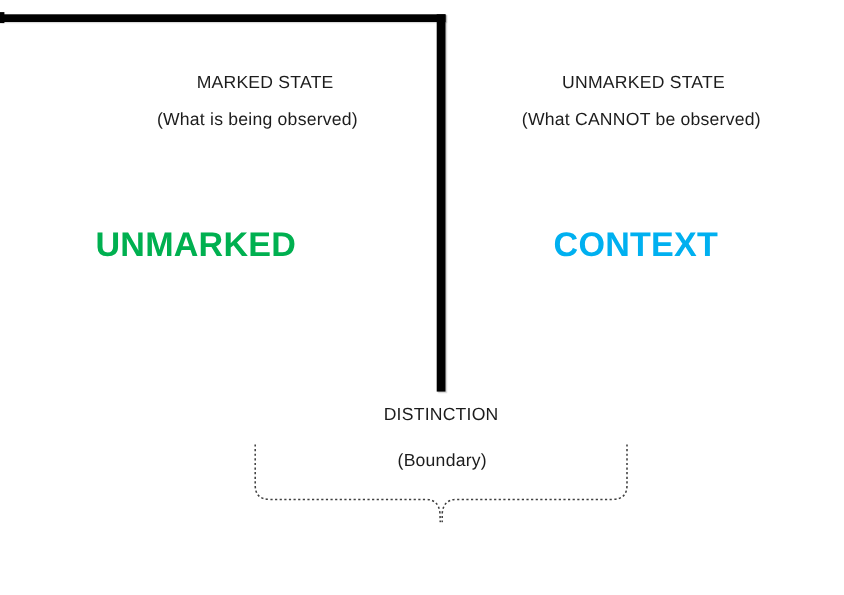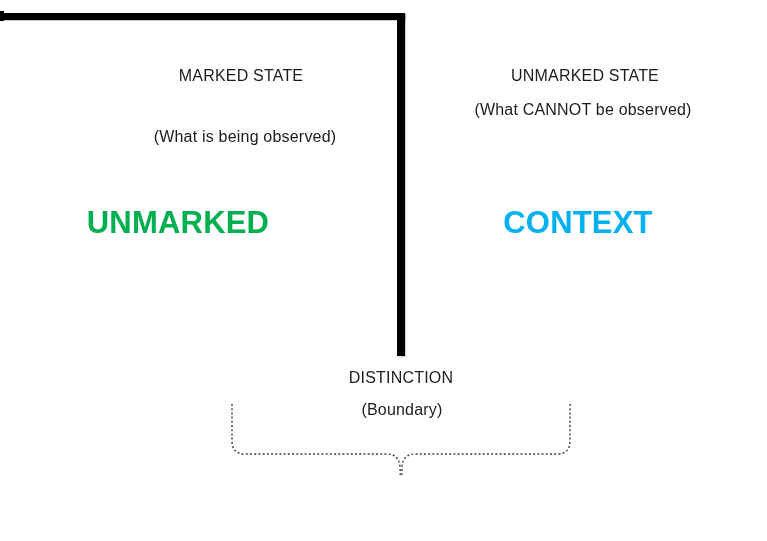--- a/index.html
+++ b/index.html
@@ -26,29 +26,29 @@
 </head>
 <body>
 
 <div class="canvas">
 
   <div class="mark-line mark-cap" style="background: rgb(0, 0, 0);"></div>
   <div class="mark-line mark-h" style="background: rgb(0, 0, 0);"></div>
   <div class="mark-line mark-v" style="background: rgb(0, 0, 0);"></div>
 
   <div class="abs centered label-sm" style="left:241px; top:68px;">MARKED STATE</div>
-  <div class="abs centered label-sm" style="left:245px; top:102px;margin-top:27px;">(What is being observed)</div>
+  <div class="abs centered label-sm" style="left:234px; top:102px;">(What is being observed)</div>
   <div class="abs centered keyword" style="left: 178px; top: 207px; color: rgb(0, 176, 80);">UNMARKED</div>
 
   <div class="abs centered label-sm" style="left:583px; top:102px;">(What CANNOT be observed)</div>
   <div class="abs centered label-sm" style="left:585px; top:68px;">UNMARKED STATE</div>
   <div class="abs centered keyword" style="left: 578px; top: 207px; color: rgb(0, 176, 240);">CONTEXT</div>
 
   <div class="abs centered label-sm" style="left:401px; top:370px;">DISTINCTION</div>
-  <div class="abs centered label-sm" style="left:402px; top:402px;">(Boundary)</div>
+  <div class="abs centered label-sm" style="left:402px; top:412px;">(Boundary)</div>
 
   <svg class="brace-svg" viewBox="0 0 767 541" aria-hidden="true">
     <path d="M 232,404 L 232,441 Q 232,454 245,454 L 387,454 Q 399,454 400,467 L 401,501" fill="none" stroke-width="1.4" stroke-dasharray="2 2.2" stroke="#3f3f3f"></path>
     <path d="M 570,404 L 570,441 Q 570,454 557,454 L 415,454 Q 403,454 402,467 L 402,501" fill="none" stroke-width="1.4" stroke-dasharray="2 2.2" stroke="#3f3f3f"></path>
   </svg>
 
   <div class="abs centered form-word" style="left:403px; top:506px;">FORM</div>
 
 </div>
 

